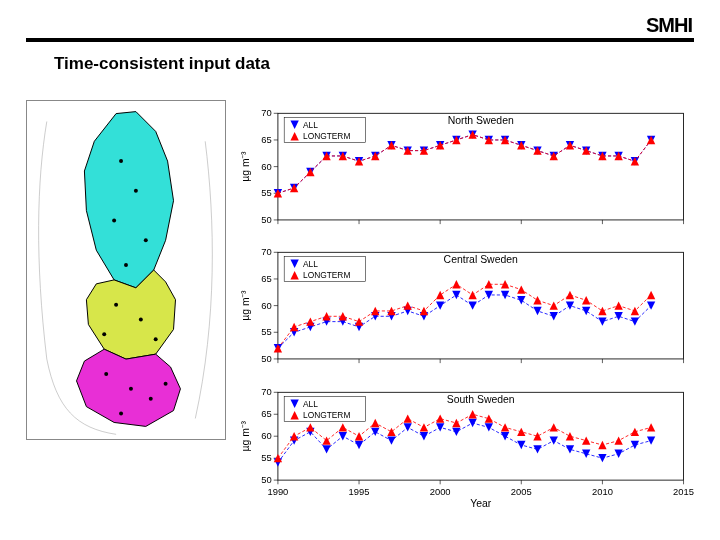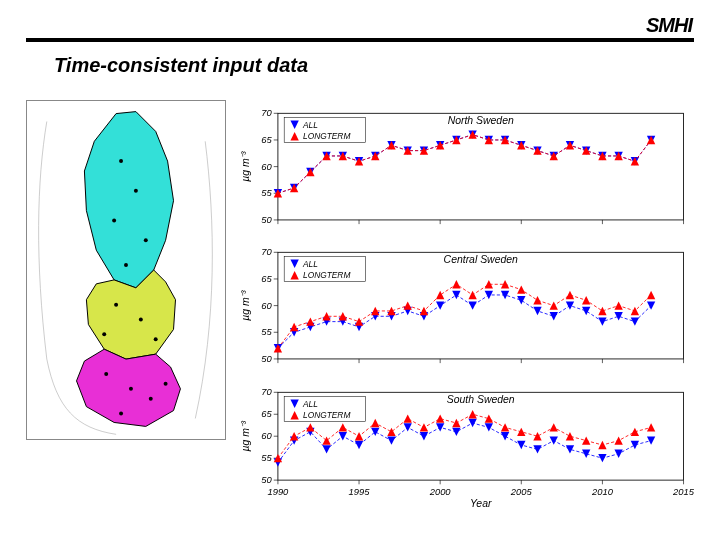--- a/index.html
+++ b/index.html
@@ -1,19 +1,19 @@
 <!DOCTYPE html>
 <html><head>
 <meta charset="utf-8">
 <style>
 html,body{margin:0;padding:0;background:#fff;font-family:Arial,Helvetica,sans-serif;}
-.page{width:720px;height:540px;position:relative;box-sizing:border-box;font-style:italic;}
+.page{width:720px;height:540px;position:relative;box-sizing:border-box;}
 .topbar{position:absolute;top:38px;left:26px;right:26px;height:4px;background:#000;}
 .logo{position:absolute;top:14px;right:28px;font-weight:900;font-size:20px;letter-spacing:-1px;color:#000;}
-.title{position:absolute;top:54px;left:54px;font-weight:900;font-size:20px;color:#000;}
+.title{position:absolute;top:54px;left:54px;font-weight:900;font-size:17px;color:#000;}
 .content{position:absolute;top:100px;left:26px;right:26px;bottom:26px;display:flex;gap:8px;}
 .mapbox{width:200px;height:340px;border:1px solid #888;box-sizing:border-box;position:relative;background:#fff;}
 .mapbox svg{width:100%;height:100%;}
 .charts{flex:1;display:flex;flex-direction:column;gap:4px;}
 .chart{flex:1;position:relative;}
 .chart svg{width:100%;height:100%;}
 .axislabel{font-size:10px;fill:#000;}
 .ticklabel{font-size:9px;fill:#000;}
 .ctitle{font-size:10px;fill:#000;}
 .legendbox{fill:#fff;stroke:#000;stroke-width:0.5;}

